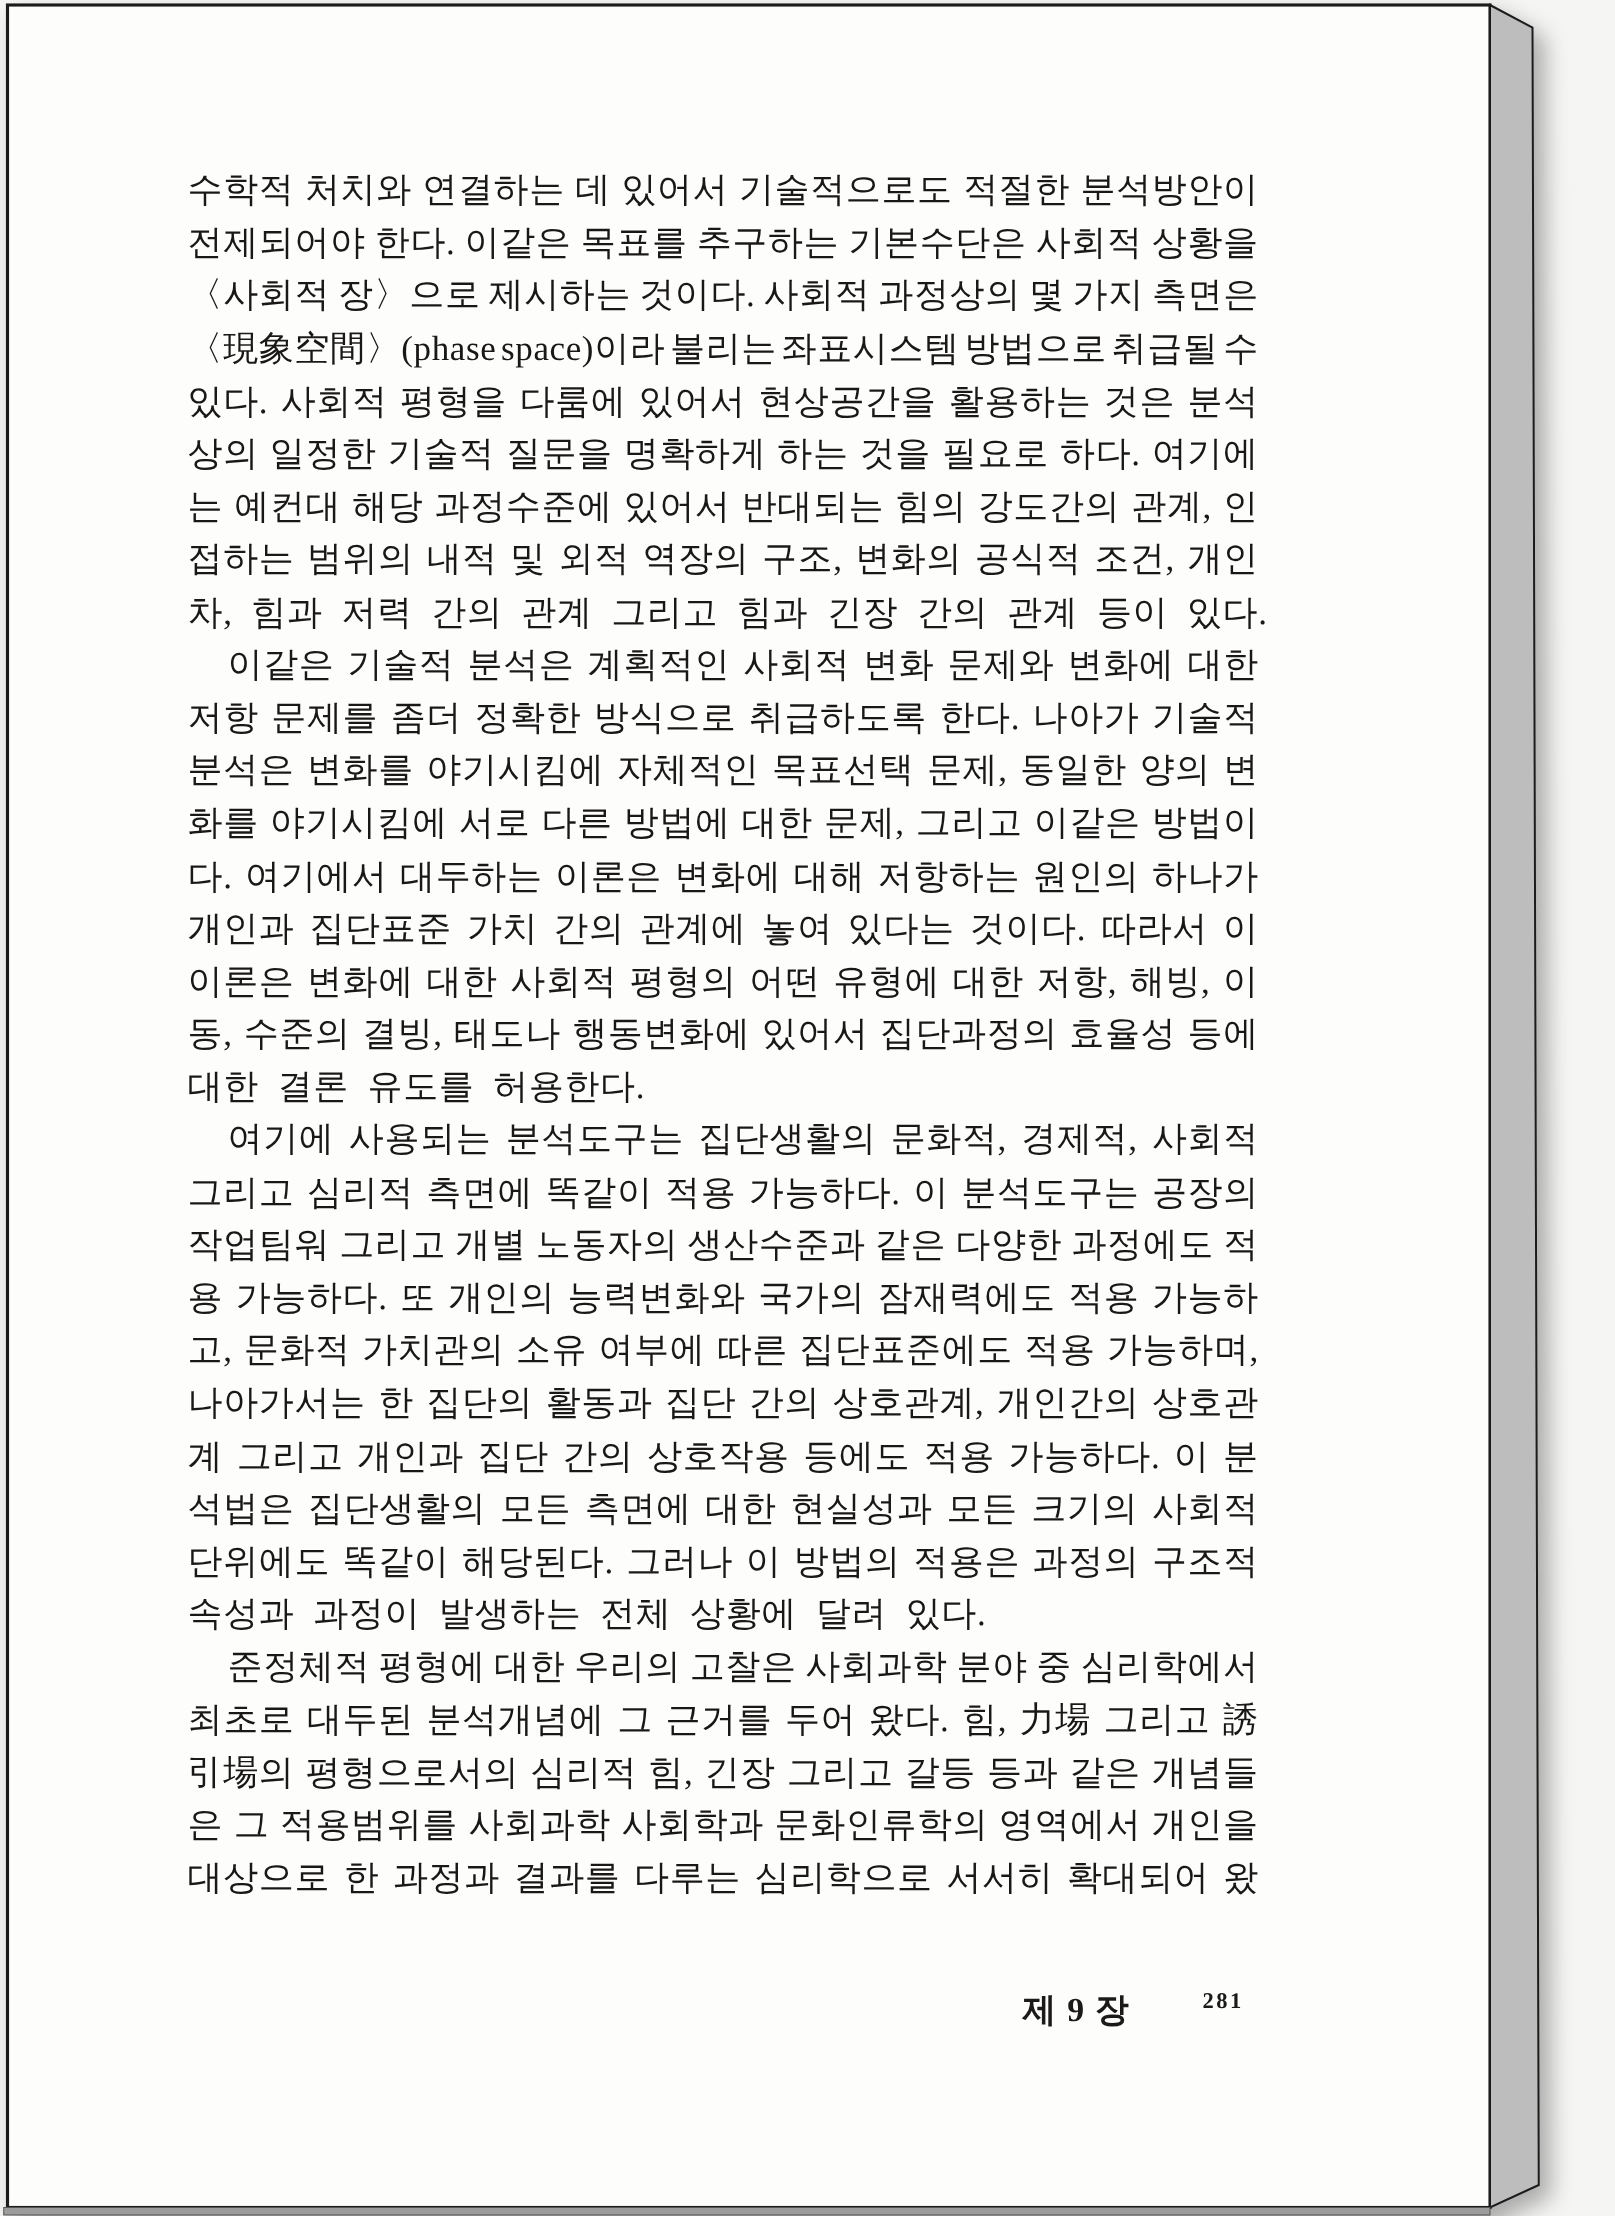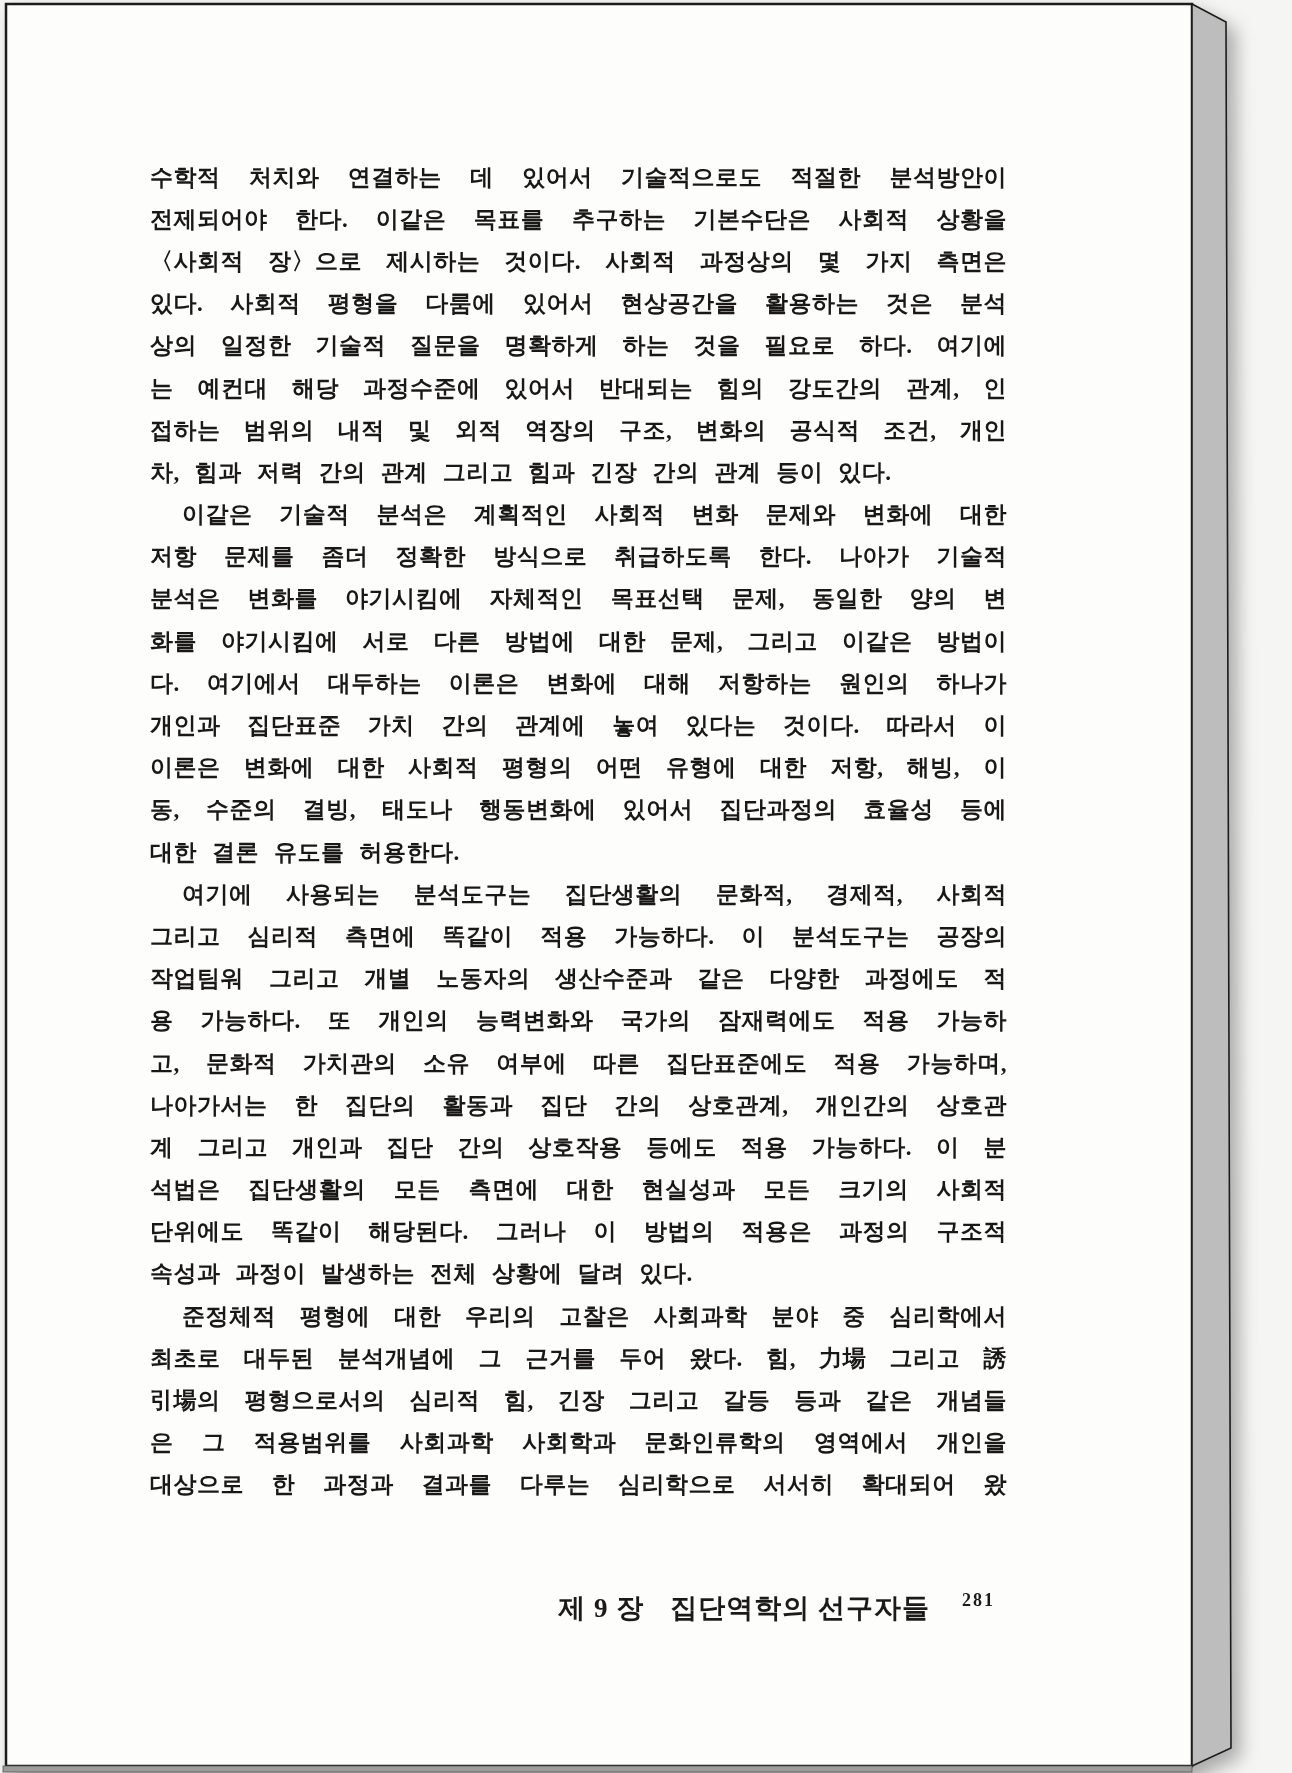--- a/index.html
+++ b/index.html
@@ -9,25 +9,25 @@
     background:#f5f5f4;
     overflow:hidden;
     font-family:"Liberation Serif","DejaVu Serif",serif;
   }
   .book-svg{
     position:absolute;left:0;top:0;
     filter:drop-shadow(9px 9px 9px rgba(0,0,0,0.30));
   }
   .text-block{
     position:absolute;
-    left:150px;top:156px;
+    left:150px;top:131px;
     width:857px;
     color:#191817;
-    font-size:23px;
-    font-weight:700;
+    font-size:28px;
+    font-weight:400;
     letter-spacing:0.5px;
   }
   .line{
     height:42.2px;
     display:flex;
     align-items:center;
     box-sizing:border-box;
     white-space:nowrap;
   }
   .line.fill{justify-content:space-between;}
@@ -90,20 +90,29 @@
         <span>장〉으로</span>
         <span>제시하는</span>
         <span>것이다.</span>
         <span>사회적</span>
         <span>과정상의</span>
         <span>몇</span>
         <span>가지</span>
         <span>측면은</span>
       </div>
       <div class="line fill">
+        <span>〈現象空間〉(phase</span>
+        <span>space)이라</span>
+        <span>불리는</span>
+        <span>좌표시스템</span>
+        <span>방법으로</span>
+        <span>취급될</span>
+        <span>수</span>
+      </div>
+      <div class="line fill">
         <span>있다.</span>
         <span>사회적</span>
         <span>평형을</span>
         <span>다룸에</span>
         <span>있어서</span>
         <span>현상공간을</span>
         <span>활용하는</span>
         <span>것은</span>
         <span>분석</span>
       </div>
@@ -418,17 +427,16 @@
         <span>다루는</span>
         <span>심리학으로</span>
         <span>서서히</span>
         <span>확대되어</span>
         <span>왔</span>
       </div>
     </div>
 
   <div class="page-footer">
     <span class="chapter">제 9 장</span>
-    <span class="title">집단역학의 선구자들</span>
     <span class="pagenum">281</span>
   </div>
 
 </div>
 
 </body></html>

